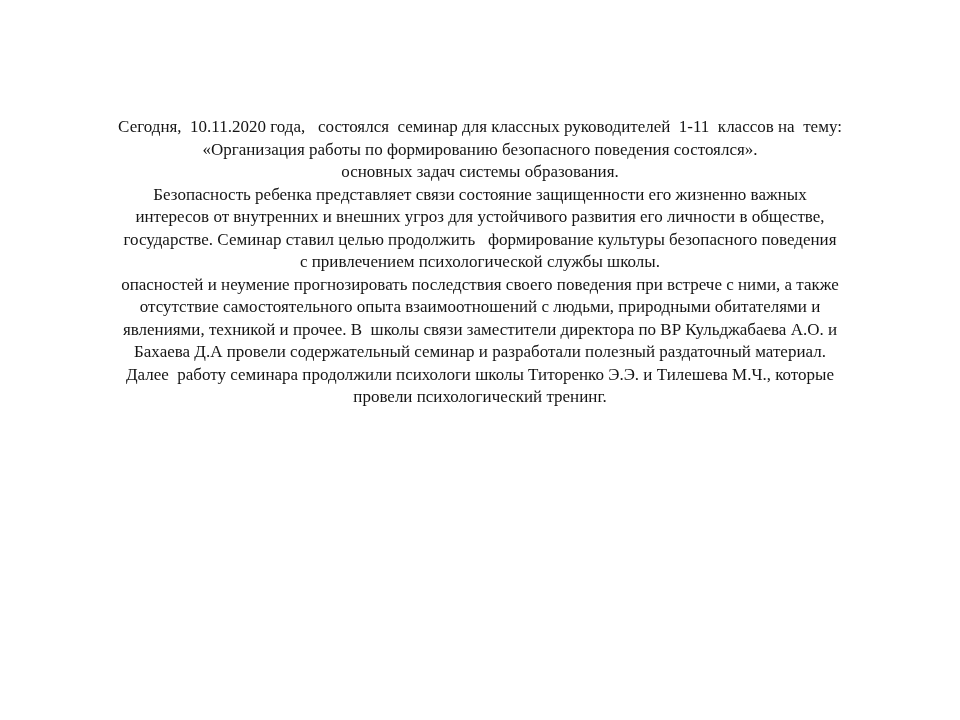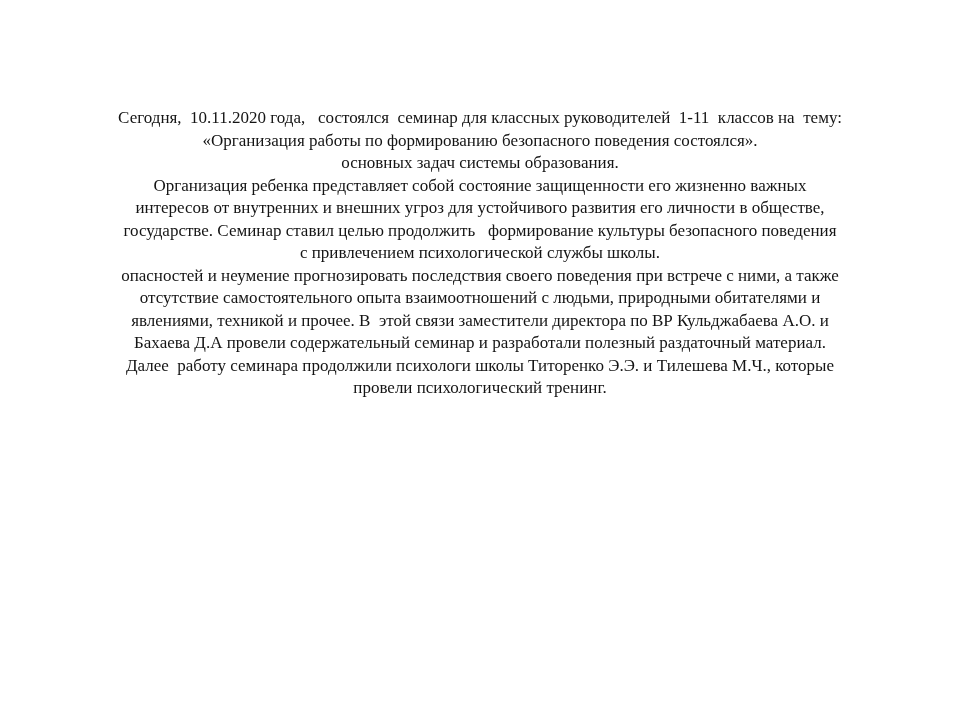--- a/index.html
+++ b/index.html
@@ -10,45 +10,45 @@
   .page {
     position: relative;
     width: 960px;
     height: 720px;
     background: #ffffff;
     overflow: hidden;
     font-family: "Liberation Serif", "DejaVu Serif", serif;
   }
   .text-block {
     position: absolute;
-    top: 107px;
+    top: 116px;
     left: 40px;
     width: 880px;
     text-align: center;
     color: #141414;
     font-size: 17px;
     line-height: 22.5px;
   }
   .line {
     white-space: pre;
     min-height: 22.5px;
   }
 </style>
 </head>
 <body>
 
 <div class="page">
   <div class="text-block">
     <div class="line">Сегодня,  10.11.2020 года,   состоялся  семинар для классных руководителей  1-11  классов на  тему:</div>
     <div class="line">«Организация работы по формированию безопасного поведения состоялся».</div>
     <div class="line">основных задач системы образования.</div>
-    <div class="line">Организация ребенка представляет собой состояние защищенности его жизненно важных</div>
+    <div class="line">Безопасность ребенка представляет связи состояние защищенности его жизненно важных</div>
     <div class="line">интересов от внутренних и внешних угроз для устойчивого развития его личности в обществе,</div>
     <div class="line">государстве. Семинар ставил целью продолжить   формирование культуры безопасного поведения</div>
     <div class="line">с привлечением психологической службы школы.</div>
     <div class="line">опасностей и неумение прогнозировать последствия своего поведения при встрече с ними, а также</div>
     <div class="line">отсутствие самостоятельного опыта взаимоотношений с людьми, природными обитателями и</div>
-    <div class="line">явлениями, техникой и прочее. В  этой связи заместители директора по ВР Кульджабаева А.О. и</div>
+    <div class="line">явлениями, техникой и прочее. В  школы связи заместители директора по ВР Кульджабаева А.О. и</div>
     <div class="line">Бахаева Д.А провели содержательный семинар и разработали полезный раздаточный материал.</div>
     <div class="line">Далее  работу семинара продолжили психологи школы Титоренко Э.Э. и Тилешева М.Ч., которые</div>
     <div class="line">провели психологический тренинг.</div>
   </div>
 </div>
 
 </body></html>

